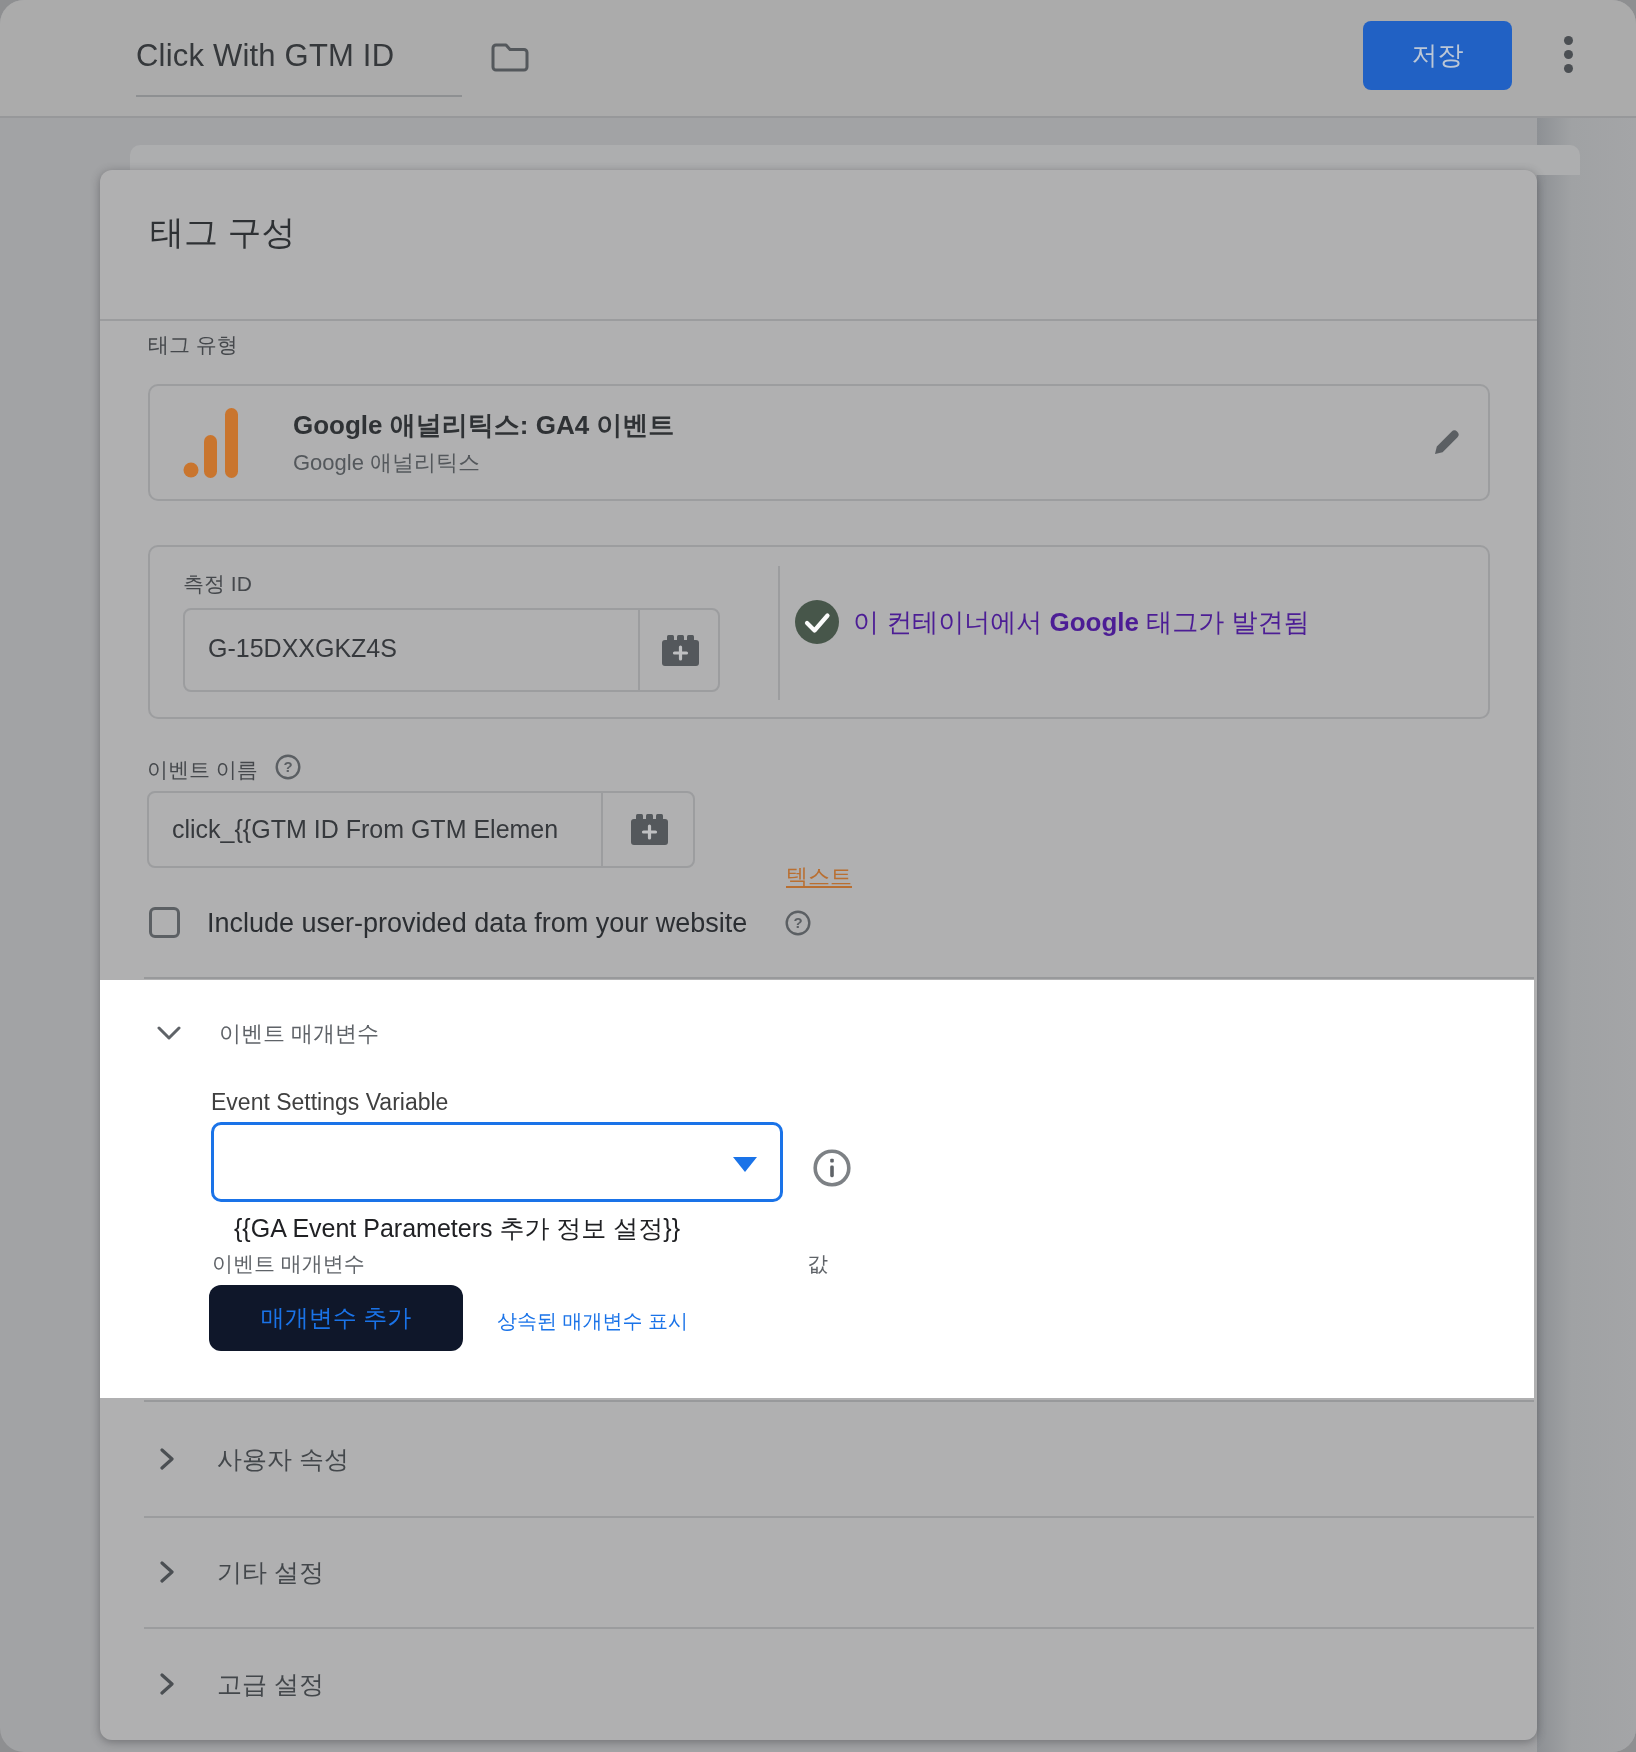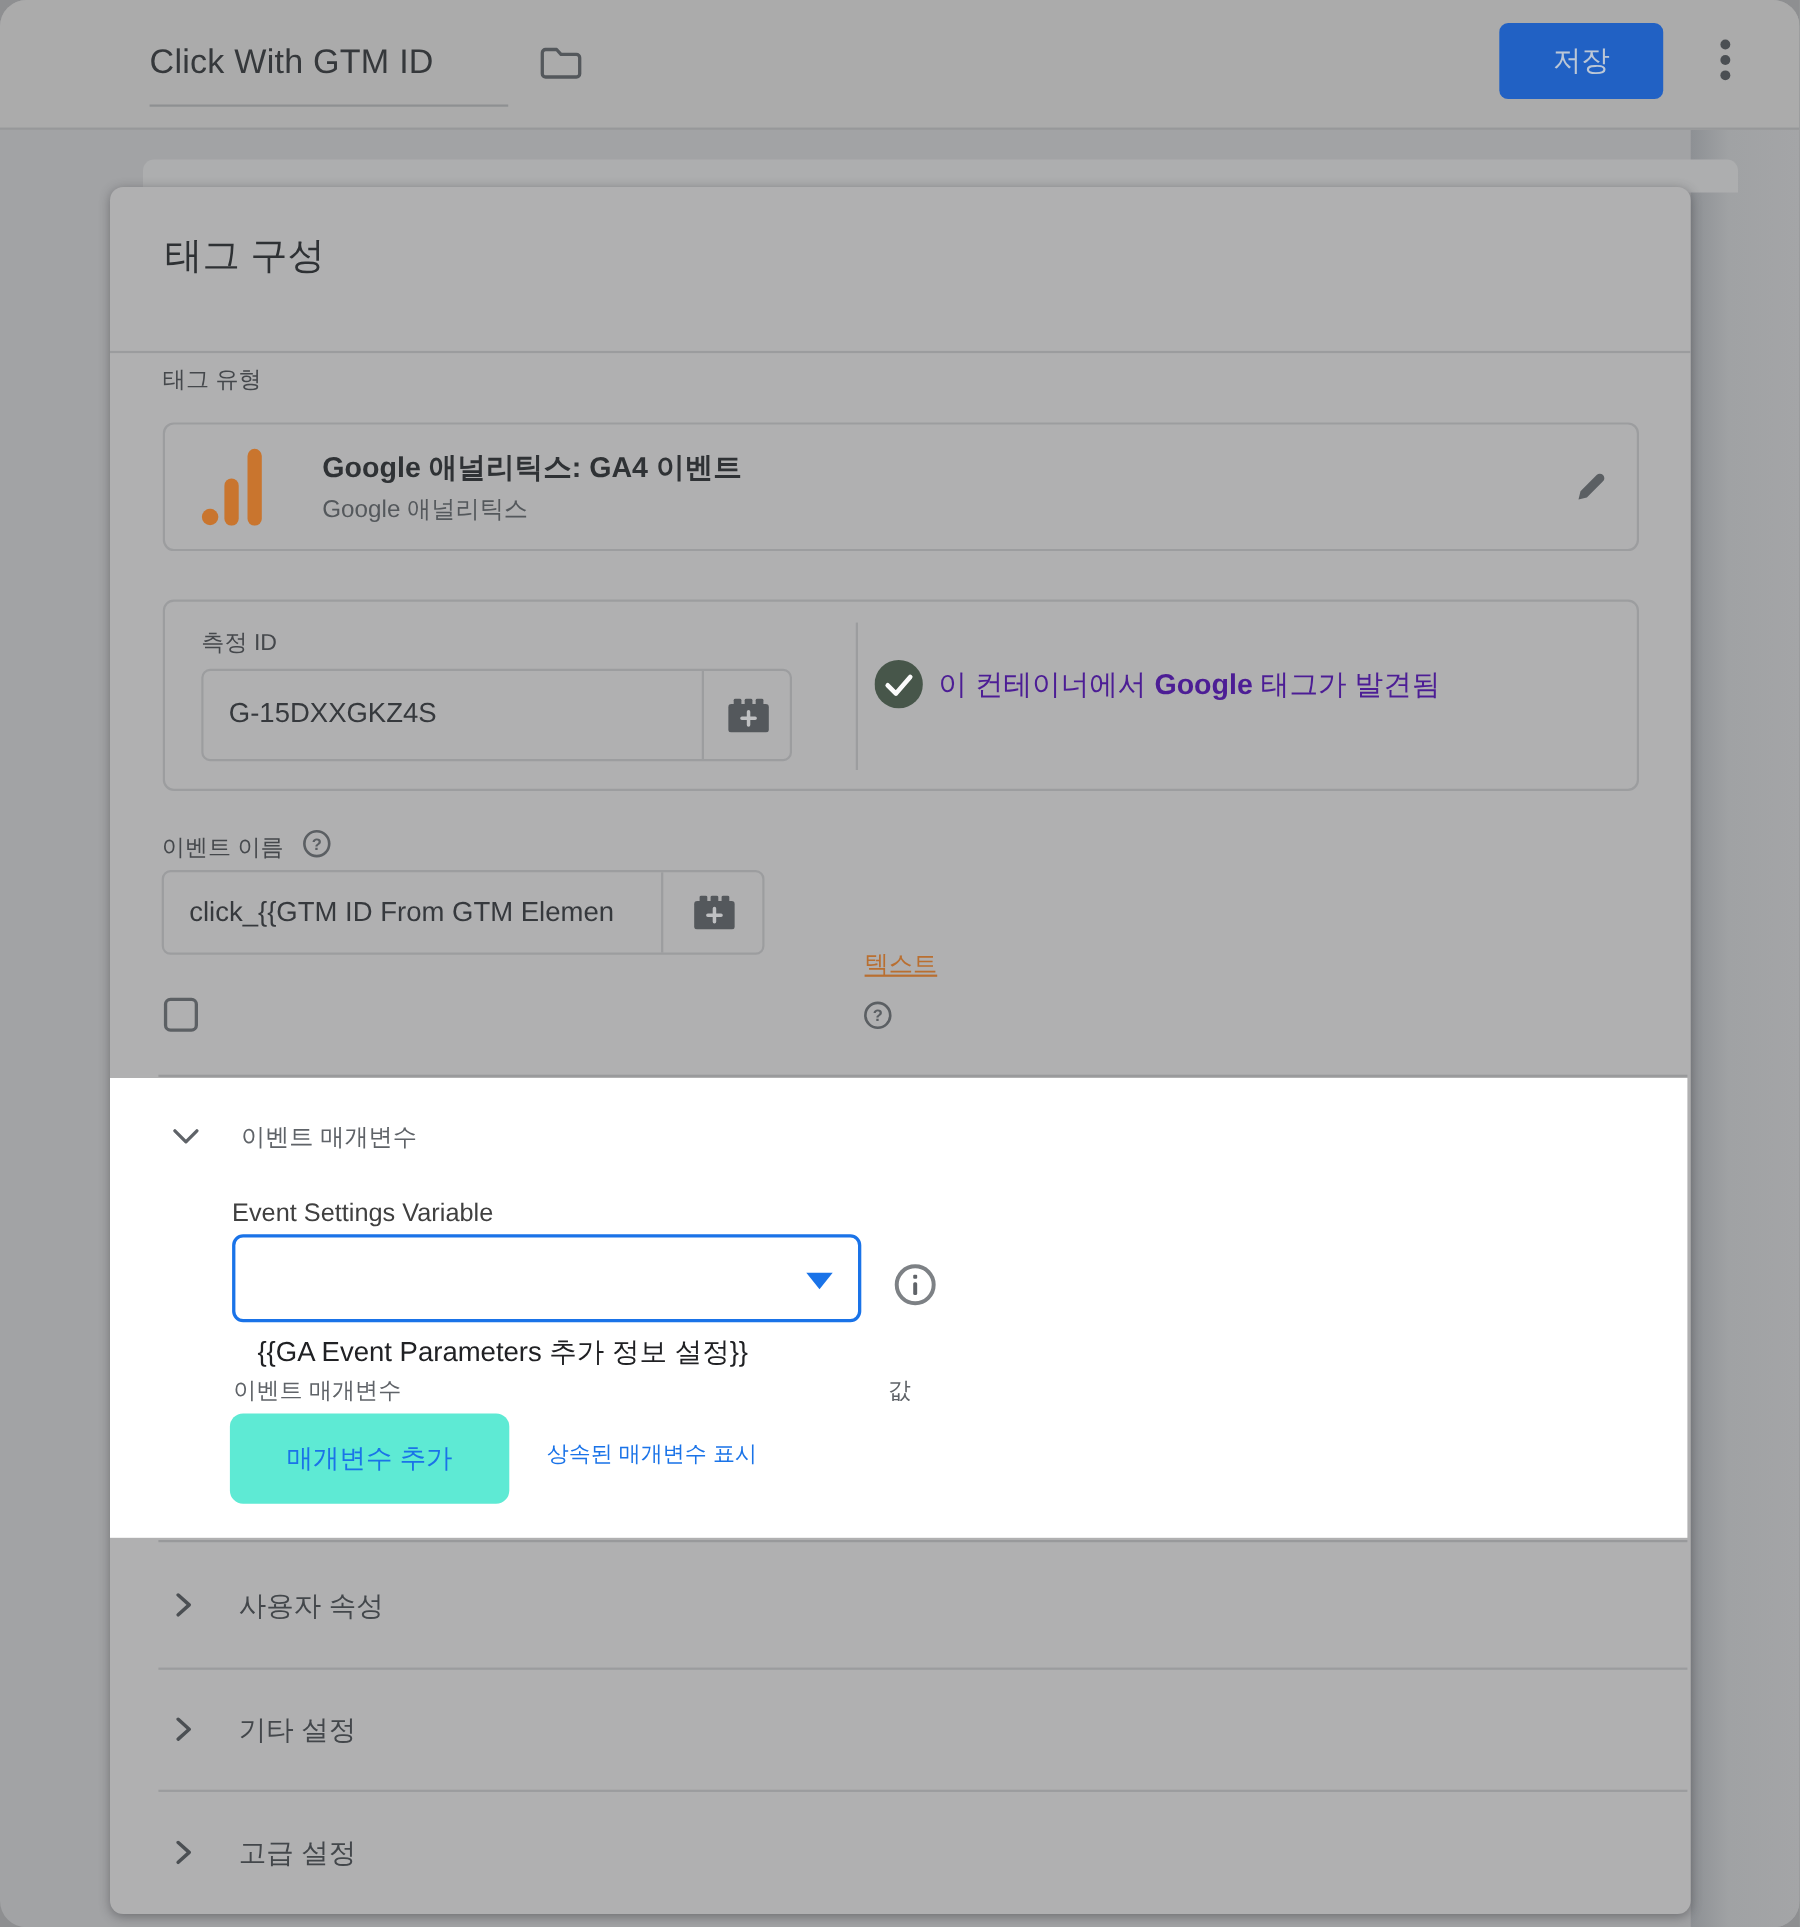--- a/index.html
+++ b/index.html
@@ -81,22 +81,22 @@
   .esv-label{left:211px;top:1089px;font-size:23px;color:#404040;z-index:6;}
   .dropdown{left:211px;top:1122px;width:572px;height:80px;border:3px solid #1a73e8;
     border-radius:10px;box-sizing:border-box;z-index:6;background:#fff;cursor:pointer;}
   .dd-text{left:234px;top:1212px;font-size:25px;color:#202124;z-index:7;}
   .dd-caret{left:733px;top:1157px;width:0;height:0;border-left:12px solid transparent;
     border-right:12px solid transparent;border-top:15px solid #1a73e8;z-index:7;}
   .info-ic{left:812px;top:1148px;width:40px;height:40px;z-index:6;}
   .col-label{font-size:21px;color:#5f6368;z-index:6;}
   .col-param{left:212px;top:1250px;}
   .col-value{left:807px;top:1250px;}
-  .add-btn{left:209px;top:1285px;width:254px;height:82px;border-radius:12px;
-    background:#5eead4;display:flex;align-items:center;justify-content:center;
+  .add-btn{left:209px;top:1285px;width:254px;height:66px;border-radius:12px;
+    background:#0f172a;display:flex;align-items:center;justify-content:center;
     font-size:24px;font-weight:500;color:#1a73e8;z-index:6;cursor:pointer;}
   .inherited-link{left:497px;top:1308px;font-size:20px;color:#1a73e8;z-index:6;cursor:pointer;}
 
   
   .sect-label{font-size:25px;color:#43474b;z-index:3;}
   .chev-right{width:14px;height:22px;z-index:3;cursor:pointer;}
   .s1-ch{left:160px;top:1448px;} .s1-lb{left:217px;top:1443px;}
   .div-2{left:144px;top:1516px;width:1390px;}
   .s2-ch{left:160px;top:1561px;} .s2-lb{left:217px;top:1556px;}
   .div-3{left:144px;top:1627px;width:1390px;}
@@ -196,20 +196,21 @@
       <rect x="5" y="0" width="7" height="7" rx="1.5" fill="#54585c"></rect>
       <rect x="15" y="0" width="7" height="7" rx="1.5" fill="#54585c"></rect>
       <rect x="25" y="0" width="7" height="7" rx="1.5" fill="#54585c"></rect>
       <rect x="0" y="5" width="37" height="26" rx="3" fill="#54585c"></rect>
       <path d="M18.5 12 v12 M12.5 18 h12" stroke="#bfc0c2" stroke-width="3.2" stroke-linecap="round"></path>
     </svg>
   </div>
   <div class="abs text-link nowrap">텍스트</div>
 
   <div class="abs checkbox"></div>
+  <div class="abs include-label nowrap">Include user-provided data from your website</div>
   <div class="abs help-2">
     <svg width="26" height="26" viewBox="0 0 26 26">
       <circle cx="13" cy="13" r="11.3" fill="none" stroke="#5b5f63" stroke-width="2.4"></circle>
       <text x="13" y="18.4" font-size="15" font-weight="bold" fill="#5b5f63" text-anchor="middle" font-family="Liberation Sans, sans-serif">?</text>
     </svg>
   </div>
 
   <div class="abs white-band"></div>
   <div class="abs divider div-top-white"></div>
 

